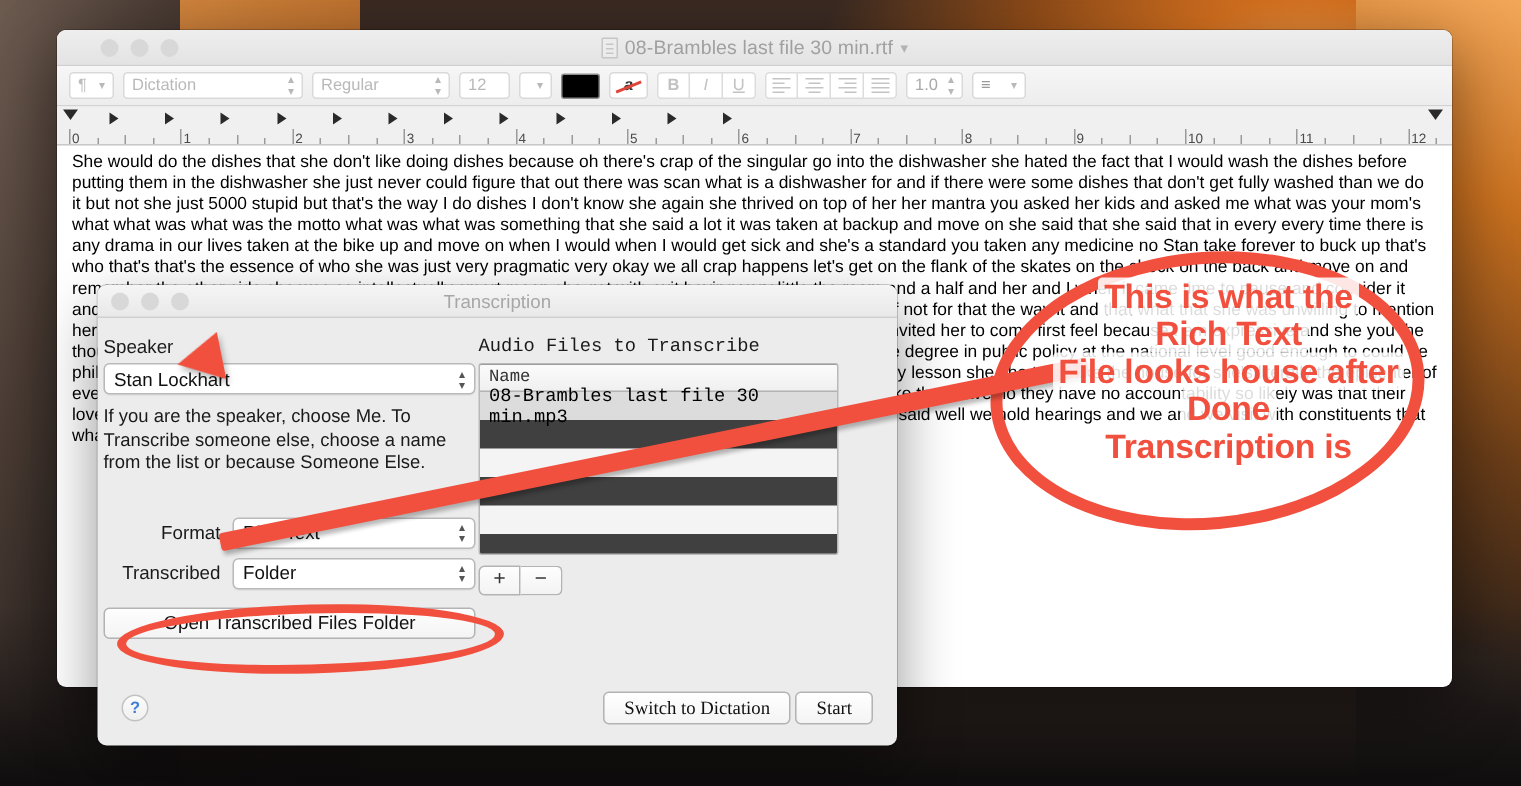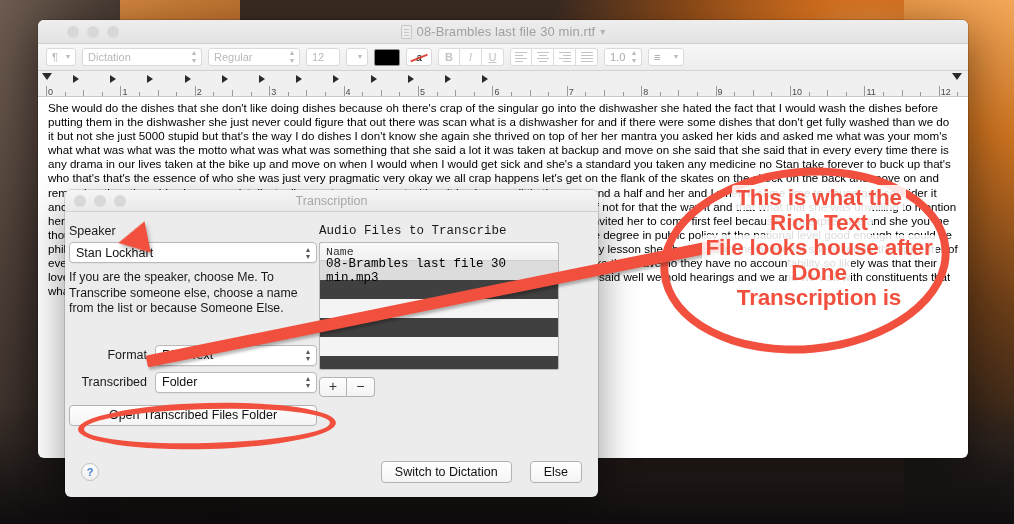--- a/index.html
+++ b/index.html
@@ -202,21 +202,21 @@
   .dlg-footer {
     position:absolute; left:0; right:0; bottom:0; height:50px;
     display:flex; align-items:center; padding: 0 16px;
   }
   .help-btn {
     width:18px; height:18px; border-radius:50%;
     border:.5px solid #c2c2c2; background:linear-gradient(180deg,#fcfcfc,#f0f0f0);
     display:flex; align-items:center; justify-content:center;
     font-size:11px; color:#3f7fd6; font-weight:bold;
   }
-  .footer-right { margin-left:auto; display:flex; gap:18px; }
+  .footer-right { margin-left:auto; display:flex; gap:3px;font-family:Liberation Serif, serif; }
   .push-btn {
     height:22px; padding: 0 13px;
     background: linear-gradient(180deg,#ffffff,#f4f4f4);
     border:.5px solid #b3b3b3; border-radius:4px;
     font-size:12.5px; color:#111;
     display:flex; align-items:center; justify-content:center;
   }
 
   
   .annot-layer { position:absolute; inset:0; pointer-events:none; }
@@ -504,21 +504,21 @@
         <div class="pm-btn first">+</div>
         <div class="pm-btn last">−</div>
       </div>
     </div>
   </div>
 
   <div class="dlg-footer">
     <div class="help-btn">?</div>
     <div class="footer-right">
       <div class="push-btn">Switch to Dictation</div>
-      <div class="push-btn">Else</div>
+      <div class="push-btn">Start</div>
     </div>
   </div>
 </div>
 
 <div class="annot-layer">
   <div class="ellipse-big"></div>
   <div class="ellipse-small"></div>
   <div class="arrow-line"></div>
   <div class="arrow-head"></div>
   <div class="annot-text" id="annot-text">

